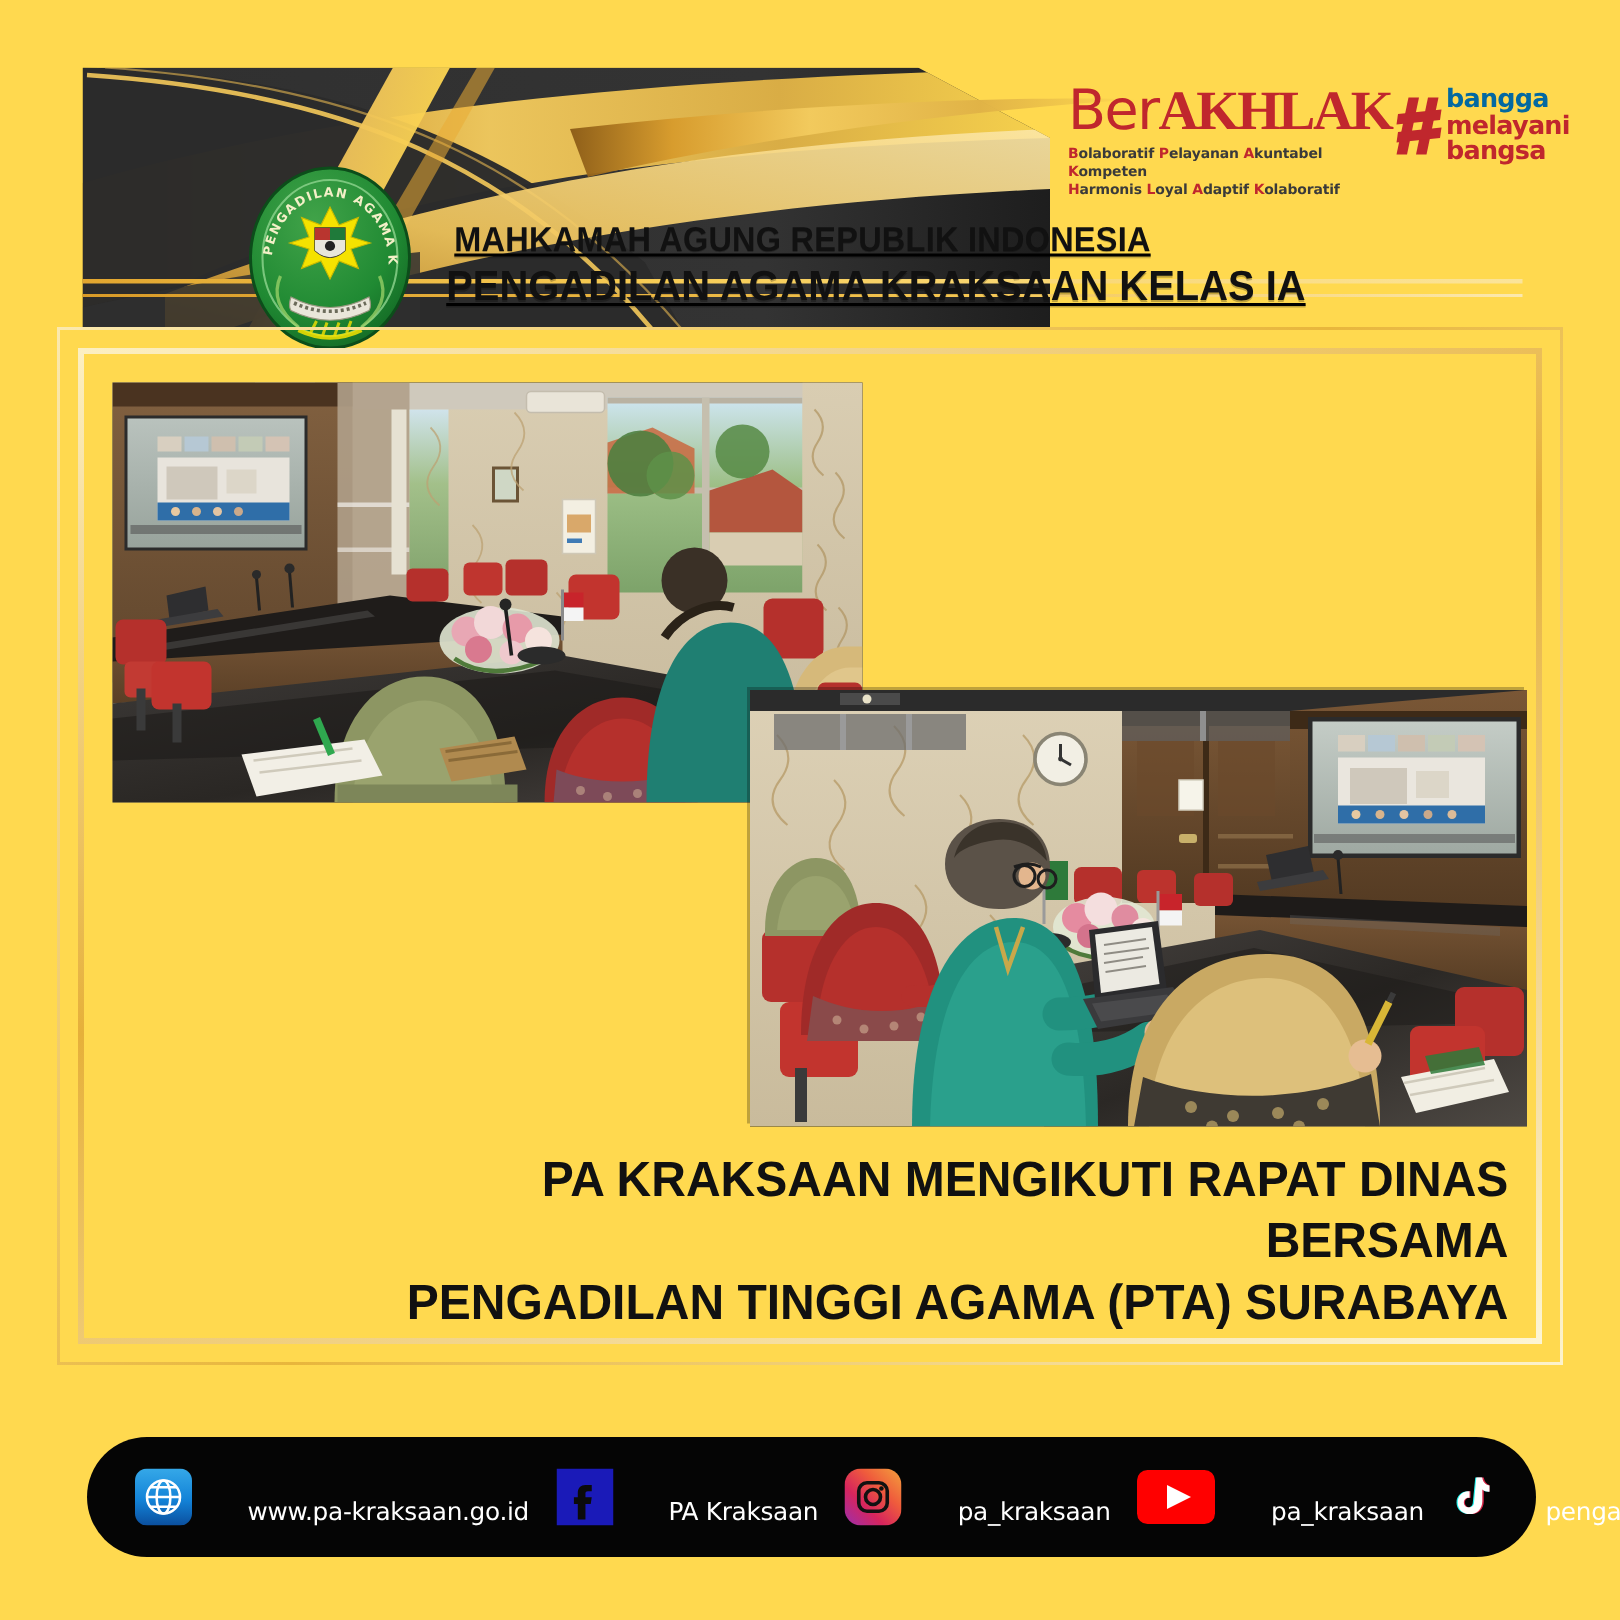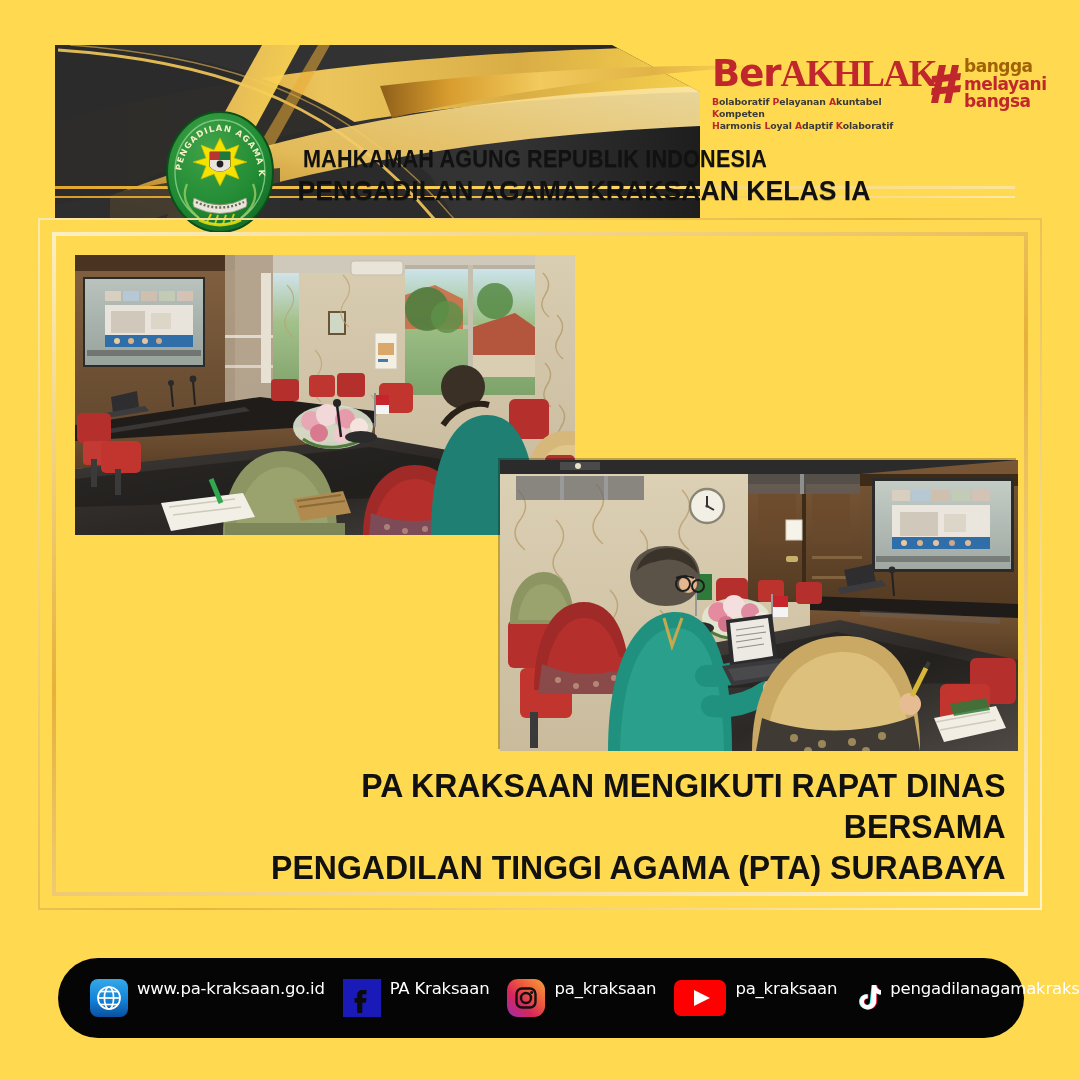--- a/index.html
+++ b/index.html
@@ -42,20 +42,21 @@
     left: 165px; top: 110px;
     width: 110px; height: 124px;
   }
 
   .hdr-text {
     position: absolute;
     left: 285px; top: 146px;
     width: 500px;
     text-align: center;
     z-index: 6;
+    text-decoration: underline;
   }
   .hdr-line1 {
     font-family: "Liberation Sans Narrow","Liberation Sans", sans-serif;
     font-weight: 700;
     font-size: 23px;
     letter-spacing: .2px;
     color: #111;
     transform: scaleX(.94);
     white-space: nowrap;
     text-shadow: 0 1px 0 rgba(0,0,0,.25);
@@ -107,21 +108,21 @@
   }
   .bangga-hash { width: 32px; height: 46px; }
   .bangga-txt {
     font-family: "DejaVu Sans", sans-serif;
     font-weight: 700;
     font-size: 17px;
     line-height: 17.5px;
     letter-spacing: -.5px;
     margin-left: 2px;
   }
-  .bangga-txt .b1 { color: #a16207; display:block; }
+  .bangga-txt .b1 { color: #0369a1; display:block; }
   .bangga-txt .b2 { color: #C0272D; display:block; }
   .bangga-txt .b3 { color: #C0272D; display:block; }
 
   
   .frame-outer {
     position: absolute;
     left: 38px; top: 218px;
     width: 1004px; height: 692px;
     border: 2px solid rgba(255,255,255,.55);
     border-image: linear-gradient(135deg,#FBE9AE,#E8B63C,#FDF3CC) 1;
@@ -167,21 +168,21 @@
     position: absolute;
     left: 58px; top: 958px;
     width: 966px; height: 80px;
     background: #050505;
     border-radius: 44px;
     display: flex;
     align-items: center;
     padding-left: 32px;
     z-index: 8;
   }
-  .fitem { display: flex; align-items: flex-start; }
+  .fitem { display: flex; align-items: flex-end; gap: 28px; }
   .fitem .ficon {
     width: 38px; height: 38px;
     flex: 0 0 38px;
     display: flex; align-items: center; justify-content: center;
   }
   .fitem .flabel {
     color: #fff;
     font-family: "DejaVu Sans", sans-serif;
     font-size: 16.5px;
     margin-left: 9px;
@@ -289,21 +290,21 @@
     <path d="M34,110 Q55,120 76,110" fill="none" stroke="#F5E200" stroke-width="3" opacity=".85"></path>
     <path d="M42,112 L46,104 M50,114 L53,105 M58,114 L61,105 M66,112 L69,104" fill="none" stroke="#F5E200" stroke-width="2" opacity=".8"></path>
   </svg>
 
   <div class="hdr-text">
     <div class="hdr-line1">MAHKAMAH AGUNG REPUBLIK INDONESIA</div>
     <div class="hdr-line2">PENGADILAN AGAMA KRAKSAAN KELAS IA</div>
   </div>
 
   <div class="berakhlak">
-    <div class="ber-main"><span style="font-weight: 700; text-align: center;">Ber</span><span style="font-weight: 700; letter-spacing: -1.5px; font-family: Liberation Serif, serif;">AKHLAK</span></div>
+    <div class="ber-main"><span style="font-weight: 400; text-align: center;">Ber</span><span style="font-weight: 700; letter-spacing: -1.5px; font-family: Liberation Serif, serif;">AKHLAK</span></div>
     <div class="ber-sub">
       <div id="tagline1"><span class="hl">B</span><span>olaboratif </span><span class="hl">P</span><span>elayanan </span><span class="hl">A</span><span>kuntabel </span><span class="hl">K</span><span>ompeten</span></div>
       <div id="tagline2"><span class="hl">H</span><span>armonis </span><span class="hl">L</span><span>oyal </span><span class="hl">A</span><span>daptif </span><span class="hl">K</span><span>olaboratif</span></div>
     </div>
   </div>
 
   <div class="bangga">
     <svg class="bangga-hash" viewBox="0 0 32 46">
       <g fill="#C0272D">
         <path d="M9,4 L16,4 L8,42 L1,42 Z"></path>

